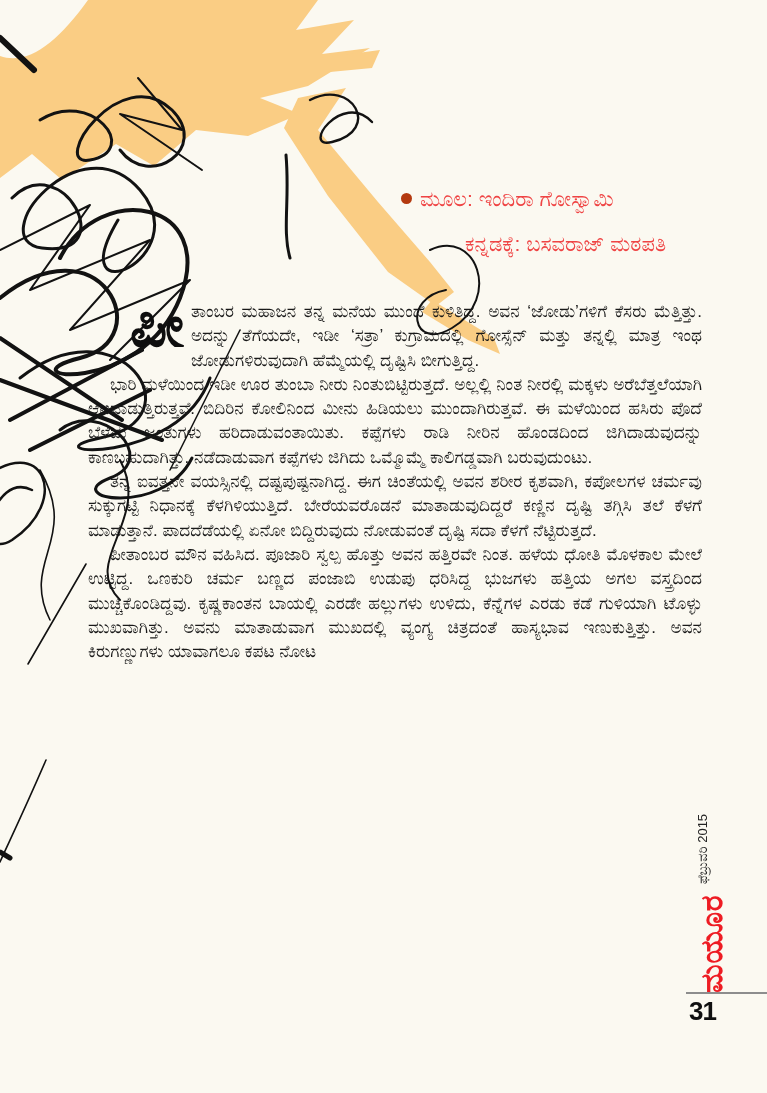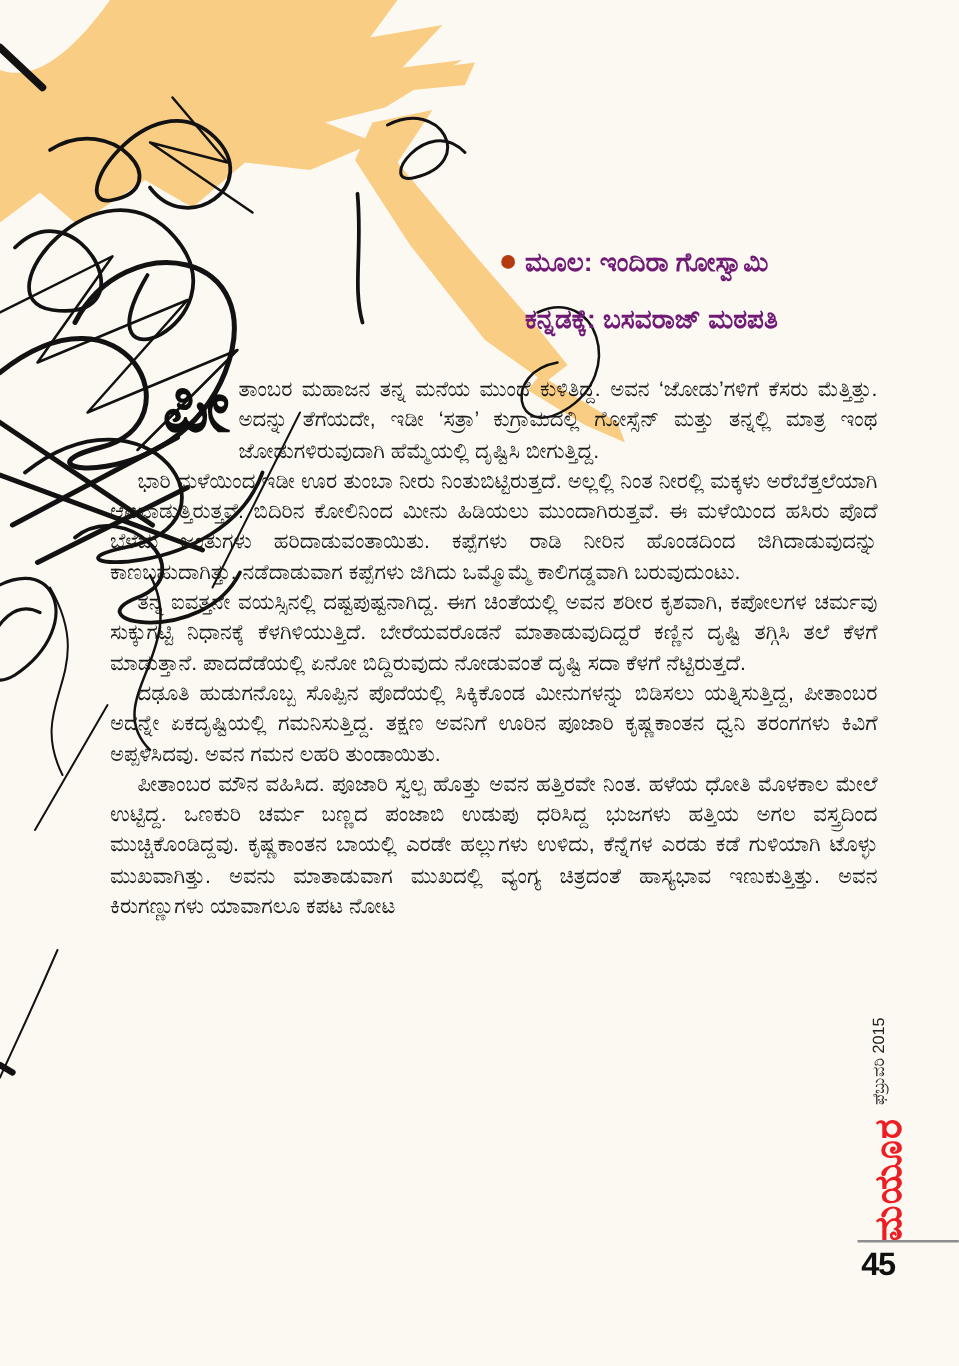--- a/index.html
+++ b/index.html
@@ -6,25 +6,25 @@
   body{
     width:767px;height:1093px;position:relative;overflow:hidden;
     background:#fbf9f1;color:#1a1a1a;
     font-family:"Liberation Sans","DejaVu Sans",sans-serif;
   }
   .illustration{position:absolute;left:0;top:0;width:510px;height:900px;pointer-events:none;}
   .orange{fill:#facd84;}
   .ink{fill:none;stroke:#121212;stroke-linecap:round;stroke-linejoin:round;}
 
   .byline{
-    position:absolute;left:401px;top:188px;width:310px;
-    font-size:21px;line-height:45px;font-weight:bold;color:#701a75;
+    position:absolute;left:401px;top:176px;width:310px;
+    font-size:21px;line-height:45px;font-weight:normal;color:#ef4444;
     white-space:nowrap;
   }
-  .byline .row2{padding-left:19px;}
+  .byline .row2{padding-left:19px;text-align:center;}
   .bullet{
     display:inline-block;width:11px;height:11px;border-radius:50%;
     background:#b43a10;margin-right:8px;vertical-align:2px;
   }
 
   .story{
     position:absolute;left:88px;top:300px;width:614px;
     font-size:17px;line-height:24.3px;text-align:justify;color:#191919;
   }
   .story p{margin:0;text-indent:22px;}
@@ -95,20 +95,19 @@
     <span>ಕನ್ನಡಕ್ಕೆ: ಬಸವರಾಜ್ ಮಠಪತಿ</span>
   </div>
 </div>
 
 <div class="story">
   <p class="first">
     <span class="dropcap">ಪೀ</span><span>ತಾಂಬರ ಮಹಾಜನ ತನ್ನ ಮನೆಯ ಮುಂದೆ ಕುಳಿತಿದ್ದ. ಅವನ ‘ಜೋಡು’ಗಳಿಗೆ ಕೆಸರು ಮೆತ್ತಿತ್ತು. ಅದನ್ನು ತೆಗೆಯದೇ, ಇಡೀ ‘ಸತ್ರಾ’ ಕುಗ್ರಾಮದಲ್ಲಿ ಗೋಸ್ಸೆನ್ ಮತ್ತು ತನ್ನಲ್ಲಿ ಮಾತ್ರ ಇಂಥ ಜೋಡುಗಳಿರುವುದಾಗಿ ಹೆಮ್ಮೆಯಲ್ಲಿ ದೃಷ್ಟಿಸಿ ಬೀಗುತ್ತಿದ್ದ.</span>
   </p>
   <p>ಭಾರಿ ಮಳೆಯಿಂದ ಇಡೀ ಊರ ತುಂಬಾ ನೀರು ನಿಂತುಬಿಟ್ಟಿರುತ್ತದೆ. ಅಲ್ಲಲ್ಲಿ ನಿಂತ ನೀರಲ್ಲಿ ಮಕ್ಕಳು ಅರೆಬೆತ್ತಲೆಯಾಗಿ ಆಟವಾಡುತ್ತಿರುತ್ತವೆ. ಬಿದಿರಿನ ಕೋಲಿನಿಂದ ಮೀನು ಹಿಡಿಯಲು ಮುಂದಾಗಿರುತ್ತವೆ. ಈ ಮಳೆಯಿಂದ ಹಸಿರು ಪೊದೆ ಬೆಳೆದು ಜಂತುಗಳು ಹರಿದಾಡುವಂತಾಯಿತು. ಕಪ್ಪೆಗಳು ರಾಡಿ ನೀರಿನ ಹೊಂಡದಿಂದ ಜಿಗಿದಾಡುವುದನ್ನು ಕಾಣಬಹುದಾಗಿತ್ತು. ನಡೆದಾಡುವಾಗ ಕಪ್ಪೆಗಳು ಜಿಗಿದು ಒಮ್ಮೊಮ್ಮೆ ಕಾಲಿಗಡ್ಡವಾಗಿ ಬರುವುದುಂಟು.</p>
   <p>ತನ್ನ ಐವತ್ತನೇ ವಯಸ್ಸಿನಲ್ಲಿ ದಷ್ಟಪುಷ್ಟನಾಗಿದ್ದ. ಈಗ ಚಿಂತೆಯಲ್ಲಿ ಅವನ ಶರೀರ ಕೃಶವಾಗಿ, ಕಪೋಲಗಳ ಚರ್ಮವು ಸುಕ್ಕುಗಟ್ಟಿ ನಿಧಾನಕ್ಕೆ ಕೆಳಗಿಳಿಯುತ್ತಿದೆ. ಬೇರೆಯವರೊಡನೆ ಮಾತಾಡುವುದಿದ್ದರೆ ಕಣ್ಣಿನ ದೃಷ್ಟಿ ತಗ್ಗಿಸಿ ತಲೆ ಕೆಳಗೆ ಮಾಡುತ್ತಾನೆ. ಪಾದದೆಡೆಯಲ್ಲಿ ಏನೋ ಬಿದ್ದಿರುವುದು ನೋಡುವಂತೆ ದೃಷ್ಟಿ ಸದಾ ಕೆಳಗೆ ನೆಟ್ಟಿರುತ್ತದೆ.</p>
-  <p>ದಢೂತಿ ಹುಡುಗನೊಬ್ಬ ಸೊಪ್ಪಿನ ಪೊದೆಯಲ್ಲಿ ಸಿಕ್ಕಿಕೊಂಡ ಮೀನುಗಳನ್ನು ಬಿಡಿಸಲು ಯತ್ನಿಸುತ್ತಿದ್ದ, ಪೀತಾಂಬರ ಅದನ್ನೇ ಏಕದೃಷ್ಟಿಯಲ್ಲಿ ಗಮನಿಸುತ್ತಿದ್ದ. ತಕ್ಷಣ ಅವನಿಗೆ ಊರಿನ ಪೂಜಾರಿ ಕೃಷ್ಣಕಾಂತನ ಧ್ವನಿ ತರಂಗಗಳು ಕಿವಿಗೆ ಅಪ್ಪಳಿಸಿದವು. ಅವನ ಗಮನ ಲಹರಿ ತುಂಡಾಯಿತು.</p>
   <p>ಪೀತಾಂಬರ ಮೌನ ವಹಿಸಿದ. ಪೂಜಾರಿ ಸ್ವಲ್ಪ ಹೊತ್ತು ಅವನ ಹತ್ತಿರವೇ ನಿಂತ. ಹಳೆಯ ಧೋತಿ ಮೊಳಕಾಲ ಮೇಲೆ ಉಟ್ಟಿದ್ದ. ಒಣಕುರಿ ಚರ್ಮ ಬಣ್ಣದ ಪಂಜಾಬಿ ಉಡುಪು ಧರಿಸಿದ್ದ ಭುಜಗಳು ಹತ್ತಿಯ ಅಗಲ ವಸ್ತ್ರದಿಂದ ಮುಚ್ಚಿಕೊಂಡಿದ್ದವು. ಕೃಷ್ಣಕಾಂತನ ಬಾಯಲ್ಲಿ ಎರಡೇ ಹಲ್ಲುಗಳು ಉಳಿದು, ಕೆನ್ನೆಗಳ ಎರಡು ಕಡೆ ಗುಳಿಯಾಗಿ ಟೊಳ್ಳು ಮುಖವಾಗಿತ್ತು. ಅವನು ಮಾತಾಡುವಾಗ ಮುಖದಲ್ಲಿ ವ್ಯಂಗ್ಯ ಚಿತ್ರದಂತೆ ಹಾಸ್ಯಭಾವ ಇಣುಕುತ್ತಿತ್ತು. ಅವನ ಕಿರುಗಣ್ಣುಗಳು ಯಾವಾಗಲೂ ಕಪಟ ನೋಟ</p>
 </div>
 
 <div class="issue-vert">ಫೆಬ್ರುವರಿ 2015</div>
 <div class="mag-vert">ಮಯೂರ</div>
 <div class="pageline"></div>
-<div class="pagenum">45</div>
+<div class="pagenum">31</div>
 
 </body></html>

